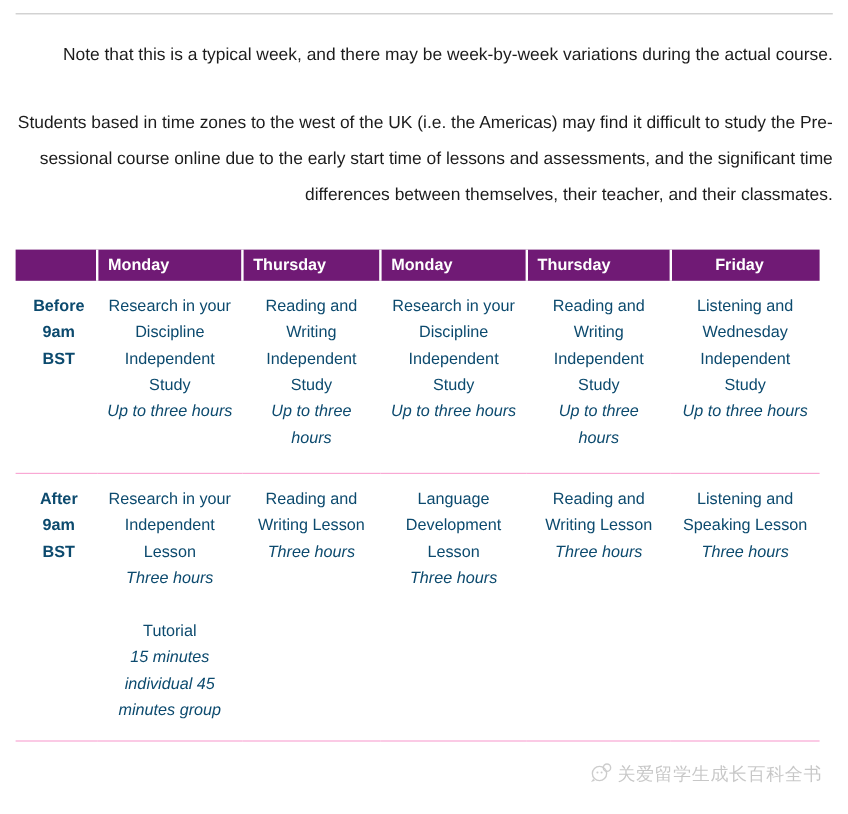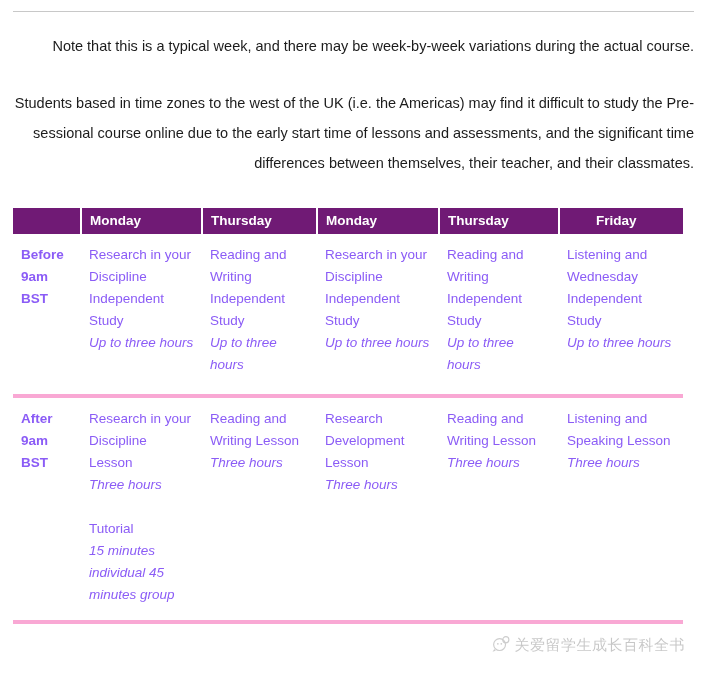--- a/index.html
+++ b/index.html
@@ -88,23 +88,24 @@
     padding-left: 0;
   }
   table.timetable thead th:last-child {
     border-right: 0;
     padding-left: 36px;
   }
 
   table.timetable tbody td {
     vertical-align: top;
     padding: 10px 8px 18px 8px;
-    border-bottom: 4px solid #f9a8d4;
+    border-bottom: 1px solid #f9a8d4;
     line-height: 22px;
-    color: #8b5cf6;
+    color: #0c4a6e;
+    text-align: center;
   }
   table.timetable tbody tr:last-child td {
     padding-bottom: 14px;
   }
   table.timetable tbody td.cell-label {
     font-weight: bold;
     padding-left: 8px;
     padding-right: 4px;
   }
   .cell-line { display: block; }
@@ -221,38 +222,38 @@
           </tr>
           <tr>
             <td class="cell-label">
               <span class="cell-line">After</span>
               <span class="cell-line">9am</span>
               <span class="cell-line">BST</span>
             </td>
             <td>
               <span class="cell-block">
                 <span class="cell-line">Research in your</span>
-                <span class="cell-line">Discipline Lesson</span>
+                <span class="cell-line">Independent Lesson</span>
                 <span class="cell-line em">Three hours</span>
               </span>
               <span class="cell-block">
                 <span class="cell-line">Tutorial</span>
                 <span class="cell-line em">15 minutes individual 45 minutes group</span>
               </span>
             </td>
             <td>
               <span class="cell-block">
                 <span class="cell-line">Reading and</span>
                 <span class="cell-line">Writing Lesson</span>
                 <span class="cell-line em">Three hours</span>
               </span>
             </td>
             <td>
               <span class="cell-block">
-                <span class="cell-line">Research</span>
+                <span class="cell-line">Language</span>
                 <span class="cell-line">Development</span>
                 <span class="cell-line">Lesson</span>
                 <span class="cell-line em">Three hours</span>
               </span>
             </td>
             <td>
               <span class="cell-block">
                 <span class="cell-line">Reading and</span>
                 <span class="cell-line">Writing Lesson</span>
                 <span class="cell-line em">Three hours</span>

